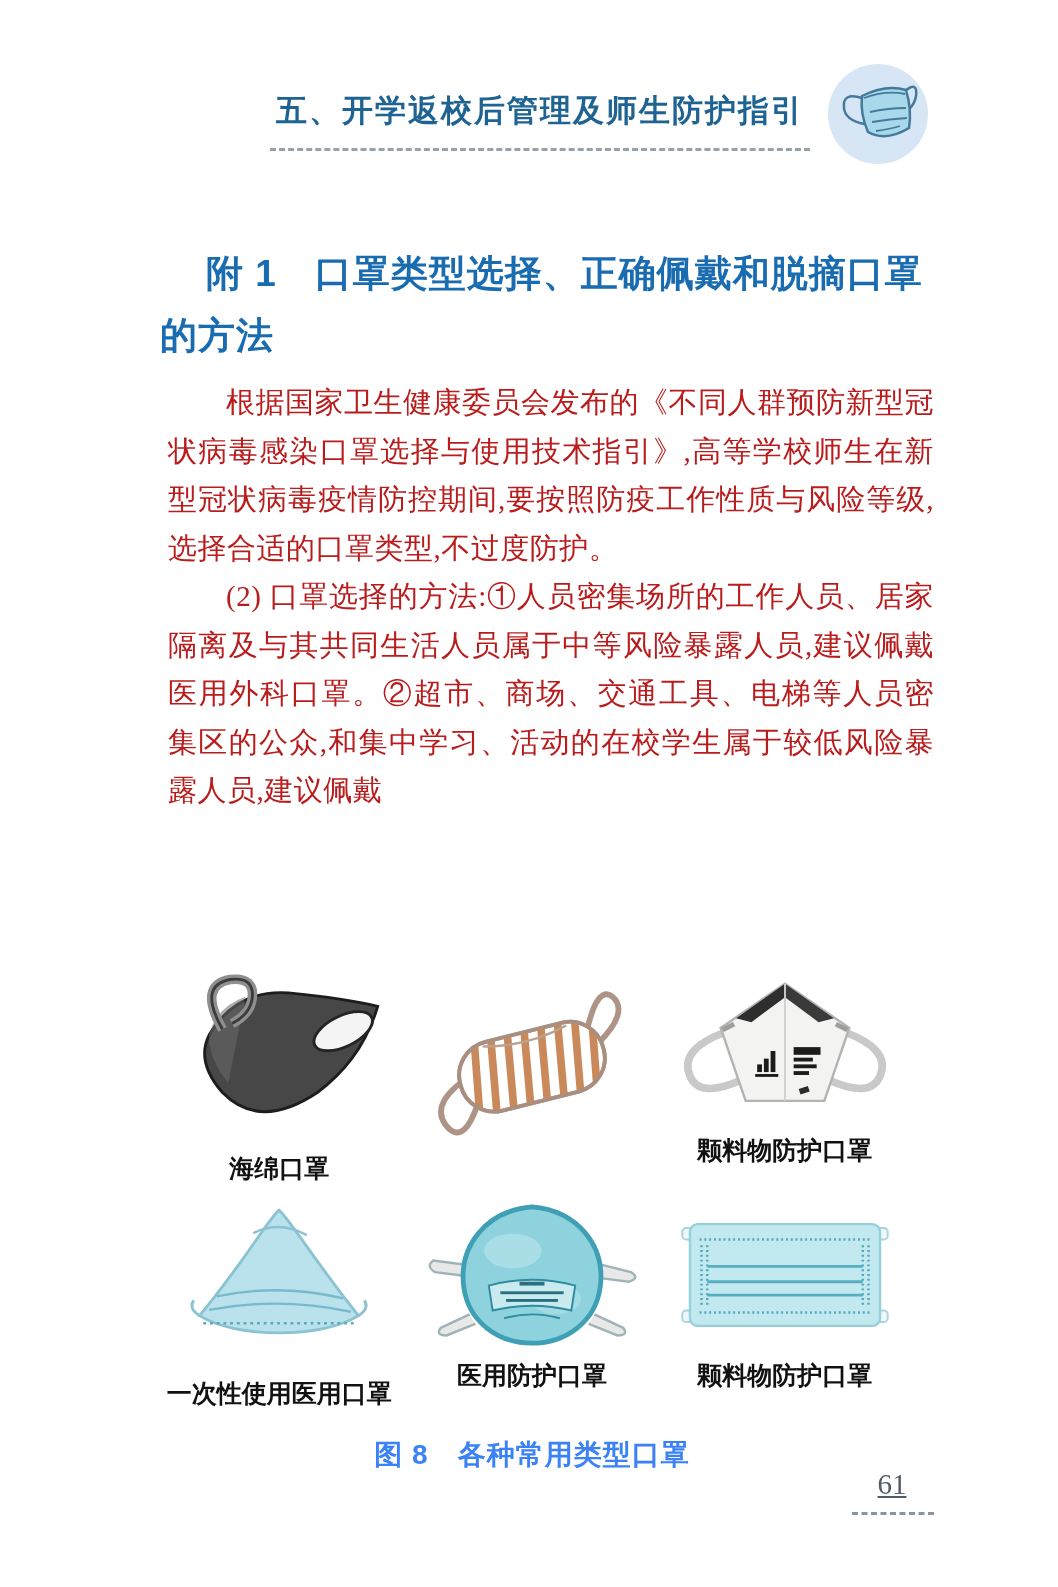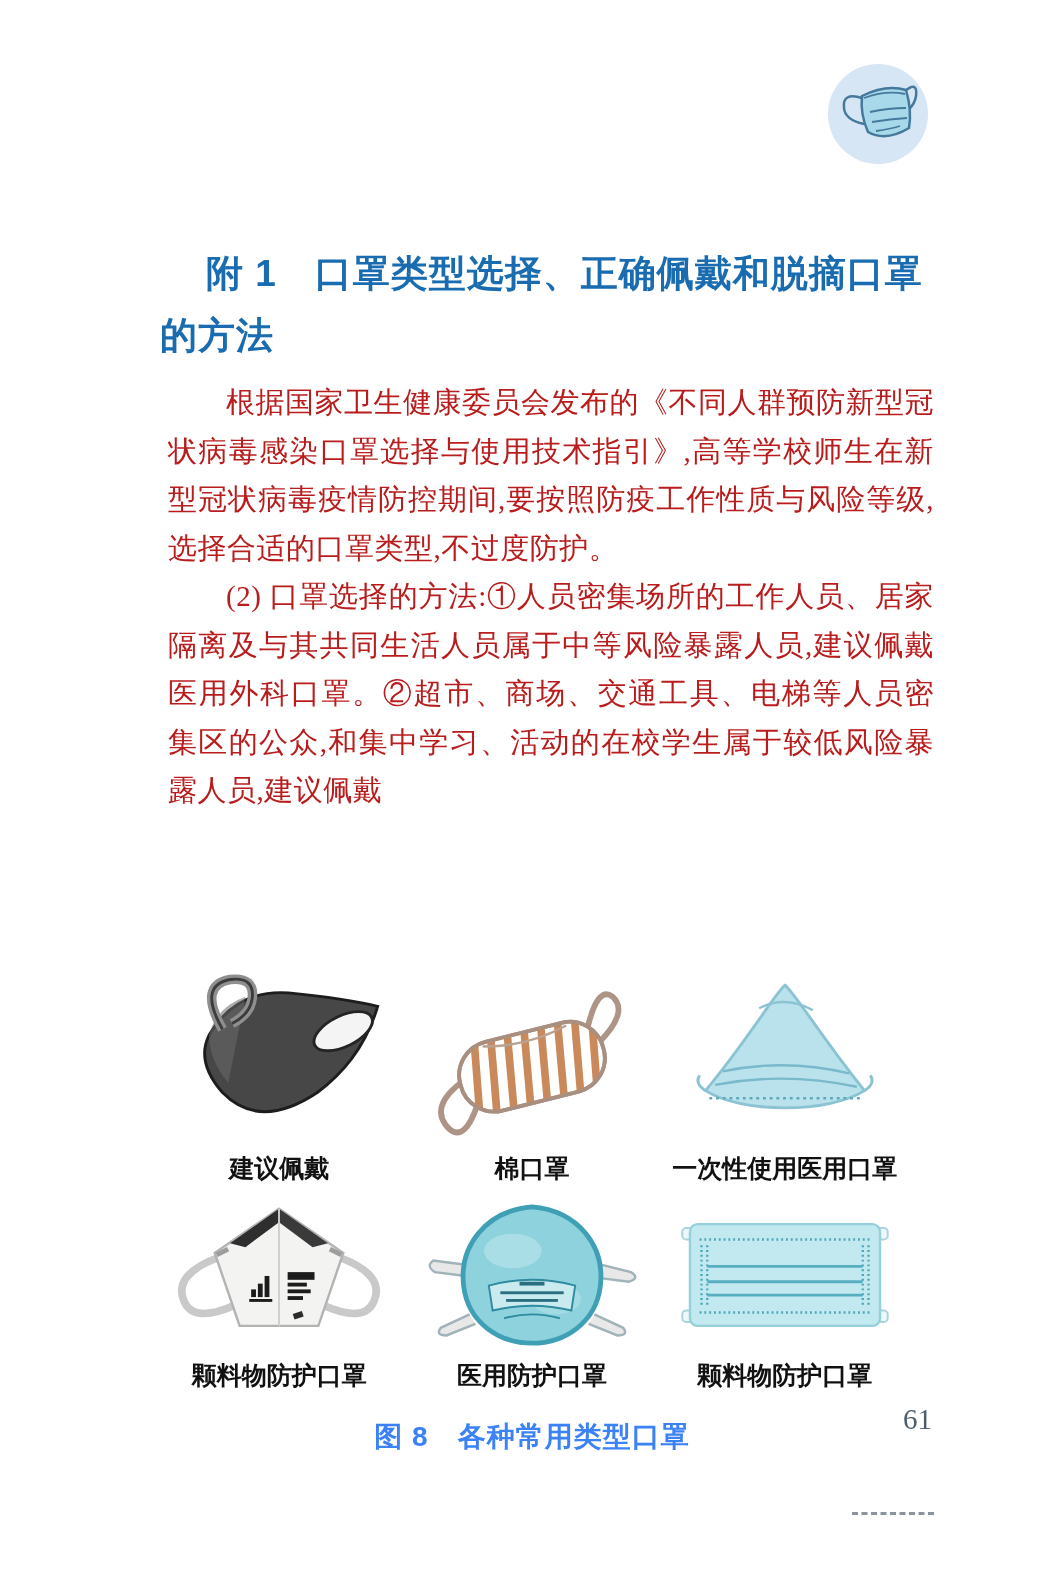--- a/index.html
+++ b/index.html
@@ -50,34 +50,37 @@
     font-family:"Liberation Sans","DejaVu Sans",sans-serif;
     font-weight:bold; font-size:25px; color:#111; margin-top:2px;
   }
   .fig-caption {
     font-family:"Liberation Sans","DejaVu Sans",sans-serif;
     font-weight:bold; font-size:28px; color:#3b82f6;
     text-align:center; margin-top:26px; letter-spacing:1px;
   }
   
   .page-number {
-    position:absolute; top:1403px; left:852px; width:80px;
-    font-size:29px; color:#4f5d6b; text-align:right;
+    position:absolute; top:1468px; left:852px; width:80px;
+    font-size:29px; color:#4f5d6b; text-align:center;text-decoration:underline;
   }
   .page-number-dashes {
     position:absolute; top:1512px; left:852px; width:82px;
     border-top:3px dashed #8a94a0;
   }
 </style>
 </head>
 <body>
 
 <div class="page">
 
   <div class="header-row">
+    <div class="header-text-wrap">
+      <div class="header-title">五、开学返校后管理及师生防护指引</div>
+    </div>
     <div class="header-icon">
       <svg viewBox="0 0 104 104" width="104" height="104" aria-hidden="true">
         <circle cx="52" cy="52" r="50" fill="#d7e6f4"></circle>
 
         <path d="M36,36 Q16,30 18,46 Q19,58 38,62" fill="none" stroke="#44799c" stroke-width="2.5"></path>
 
         <path d="M78,30 Q92,18 90,34 Q89,42 82,48" fill="none" stroke="#44799c" stroke-width="2.5"></path>
 
         <path d="M36,34 Q60,22 80,28 Q86,48 83,66 Q60,80 42,70 Q34,52 36,34 Z" fill="#a8d9ea" stroke="#44799c" stroke-width="2.5"></path>
 
@@ -103,21 +106,21 @@
       <div class="mask-cell">
         <div class="mask-img">
           <svg viewBox="0 0 250 190" width="240" height="182" aria-hidden="true">
             <path d="M52,70 Q80,22 135,26 Q195,32 228,40 Q212,95 165,130 Q105,170 66,130 Q38,98 52,70 Z" fill="#474747" stroke="#1d1d1d" stroke-width="3"></path>
             <path d="M52,70 Q60,40 90,30 L72,120 Q52,96 52,70 Z" fill="#6a6a6a" opacity="0.55"></path>
             <ellipse cx="192" cy="66" rx="33" ry="16" transform="rotate(-26 192 66)" fill="#f4f4f4" stroke="#242424" stroke-width="3"></ellipse>
             <path d="M66,64 Q40,18 74,12 Q100,9 97,32 Q95,48 76,58" fill="none" stroke="#8f8f8f" stroke-width="10"></path>
             <path d="M66,64 Q40,18 74,12 Q100,9 97,32 Q95,48 76,58" fill="none" stroke="#3c3c3c" stroke-width="3"></path>
           </svg>
         </div>
-        <div class="mask-caption">建议佩戴</div>
+        <div class="mask-caption">海绵口罩</div>
       </div>
 
       <div class="mask-cell">
         <div class="mask-img">
           <svg viewBox="0 0 250 190" width="240" height="182" aria-hidden="true">
             <defs>
               <clipPath id="cotclip">
                   <rect x="48" y="66" width="154" height="74" rx="36"></rect>
                 </clipPath>
             </defs>
@@ -134,21 +137,52 @@
                   <path d="M130,154 L146,52"></path>
                   <path d="M148,154 L164,52"></path>
                 <path d="M166,152 L182,54"></path>
                   <path d="M184,150 L200,56"></path>
               </g>
               <rect x="48" y="66" width="154" height="74" rx="36" fill="none" stroke="#a98f80" stroke-width="4"></rect>
               <path d="M80,70 Q125,82 170,70" fill="none" stroke="#b9a291" stroke-width="2.5"></path>
             </g>
           </svg>
         </div>
-        <div class="mask-caption">棉口罩</div>
+      </div>
+
+      <div class="mask-cell">
+        <div class="mask-img">
+          <svg viewBox="0 0 250 170" width="240" height="164" aria-hidden="true">
+
+            <path d="M64,66 Q14,84 26,112 Q36,136 80,116" fill="none" stroke="#c9c9c9" stroke-width="8"></path>
+            <path d="M186,66 Q236,84 224,112 Q214,136 170,116" fill="none" stroke="#c9c9c9" stroke-width="8"></path>
+
+            <path d="M125,16 L192,62 L166,138 L84,138 L58,62 Z" fill="#f3f3f1" stroke="#b3b3b3" stroke-width="2.5"></path>
+
+            <path d="M125,16 L74,52 L90,56 L125,30 Z" fill="#2e2e2e"></path>
+            <path d="M125,16 L176,52 L160,56 L125,30 Z" fill="#3a3a3a"></path>
+
+            <path d="M125,16 L125,138" stroke="#cfcfcf" stroke-width="2"></path>
+
+            <rect x="96" y="100" width="5" height="8" fill="#1c1c1c"></rect>
+            <rect x="103" y="94" width="5" height="14" fill="#1c1c1c"></rect>
+            <rect x="110" y="86" width="5" height="22" fill="#1c1c1c"></rect>
+            <rect x="94" y="110" width="24" height="3" fill="#1c1c1c"></rect>
+
+            <rect x="134" y="82" width="28" height="8" fill="#1c1c1c"></rect>
+            <rect x="134" y="93" width="20" height="4" fill="#1c1c1c"></rect>
+            <rect x="134" y="100" width="24" height="4" fill="#1c1c1c"></rect>
+            <rect x="134" y="107" width="16" height="4" fill="#1c1c1c"></rect>
+            <rect x="140" y="124" width="10" height="6" transform="rotate(-18 145 127)" fill="#2c2c2c"></rect>
+
+            <path d="M60,64 L72,58" stroke="#9d9d9d" stroke-width="5"></path>
+            <path d="M190,64 L178,58" stroke="#9d9d9d" stroke-width="5"></path>
+          </svg>
+        </div>
+        <div class="mask-caption">颗料物防护口罩</div>
       </div>
 
       <div class="mask-cell">
         <div class="mask-img">
           <svg viewBox="0 0 250 190" width="240" height="182" aria-hidden="true">
             <path d="M125,18 C135,26 166,76 208,128 C170,152 80,152 42,128 C84,78 115,26 125,18 Z" fill="#b9e2ec" stroke="#8cc3d3" stroke-width="3"></path>
             <path d="M98,42 Q125,28 154,44" fill="none" stroke="#8cc3d3" stroke-width="2.5"></path>
             <path d="M60,108 Q125,94 192,110" fill="none" stroke="#79b9cb" stroke-width="2.5"></path>
             <path d="M52,122 Q125,108 200,124" fill="none" stroke="#79b9cb" stroke-width="2.5"></path>
             <path d="M46,136 L205,136" fill="none" stroke="#5fa9bd" stroke-width="2.5" stroke-dasharray="3 4"></path>
@@ -156,52 +190,20 @@
             <path d="M208,128 Q220,120 214,112" fill="none" stroke="#8cc3d3" stroke-width="3"></path>
           </svg>
         </div>
         <div class="mask-caption">一次性使用医用口罩</div>
       </div>
 
       <div class="mask-cell">
         <div class="mask-img">
           <svg viewBox="0 0 250 170" width="240" height="164" aria-hidden="true">
 
-            <path d="M64,66 Q14,84 26,112 Q36,136 80,116" fill="none" stroke="#c9c9c9" stroke-width="8"></path>
-            <path d="M186,66 Q236,84 224,112 Q214,136 170,116" fill="none" stroke="#c9c9c9" stroke-width="8"></path>
-
-            <path d="M125,16 L192,62 L166,138 L84,138 L58,62 Z" fill="#f3f3f1" stroke="#b3b3b3" stroke-width="2.5"></path>
-
-            <path d="M125,16 L74,52 L90,56 L125,30 Z" fill="#2e2e2e"></path>
-            <path d="M125,16 L176,52 L160,56 L125,30 Z" fill="#3a3a3a"></path>
-
-            <path d="M125,16 L125,138" stroke="#cfcfcf" stroke-width="2"></path>
-
-            <rect x="96" y="100" width="5" height="8" fill="#1c1c1c"></rect>
-            <rect x="103" y="94" width="5" height="14" fill="#1c1c1c"></rect>
-            <rect x="110" y="86" width="5" height="22" fill="#1c1c1c"></rect>
-            <rect x="94" y="110" width="24" height="3" fill="#1c1c1c"></rect>
-
-            <rect x="134" y="82" width="28" height="8" fill="#1c1c1c"></rect>
-            <rect x="134" y="93" width="20" height="4" fill="#1c1c1c"></rect>
-            <rect x="134" y="100" width="24" height="4" fill="#1c1c1c"></rect>
-            <rect x="134" y="107" width="16" height="4" fill="#1c1c1c"></rect>
-            <rect x="140" y="124" width="10" height="6" transform="rotate(-18 145 127)" fill="#2c2c2c"></rect>
-
-            <path d="M60,64 L72,58" stroke="#9d9d9d" stroke-width="5"></path>
-            <path d="M190,64 L178,58" stroke="#9d9d9d" stroke-width="5"></path>
-          </svg>
-        </div>
-        <div class="mask-caption">颗料物防护口罩</div>
-      </div>
-
-      <div class="mask-cell">
-        <div class="mask-img">
-          <svg viewBox="0 0 250 170" width="240" height="164" aria-hidden="true">
-
             <path d="M54,74 L22,70 Q14,76 24,82 L56,86" fill="#e8e8e8" stroke="#9fb3b8" stroke-width="2.5"></path>
             <path d="M196,74 L228,82 Q238,88 226,92 L194,88" fill="#e8e8e8" stroke="#9fb3b8" stroke-width="2.5"></path>
             <path d="M60,126 L30,140 Q24,148 36,148 L66,136" fill="#e8e8e8" stroke="#9fb3b8" stroke-width="2.5"></path>
             <path d="M190,126 L220,140 Q226,148 214,148 L184,136" fill="#e8e8e8" stroke="#9fb3b8" stroke-width="2.5"></path>
 
             <path d="M125,14 C172,18 202,54 196,98 C191,134 160,156 125,156 C90,156 59,134 54,98 C48,54 78,18 125,14 Z" fill="#8ed2dd" stroke="#3f9fb4" stroke-width="5"></path>
             <ellipse cx="105" cy="60" rx="30" ry="18" fill="#b5e3ea" opacity="0.7"></ellipse>
             <ellipse cx="150" cy="110" rx="26" ry="16" fill="#b5e3ea" opacity="0.5"></ellipse>
 
             <path d="M80,96 Q125,84 170,96 L166,122 Q125,112 84,122 Z" fill="#c9ebf0" stroke="#2f8ba0" stroke-width="2"></path>

